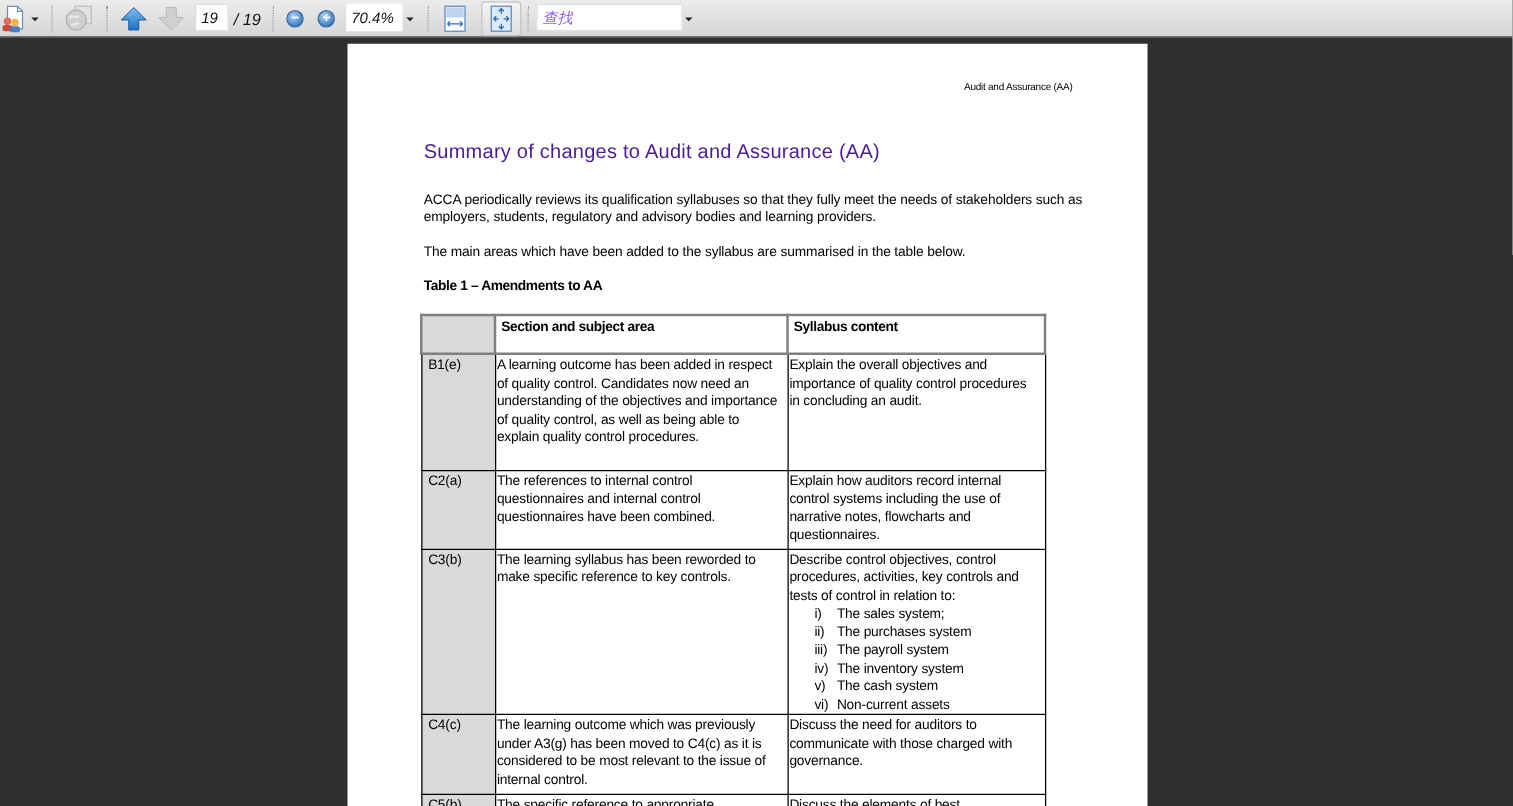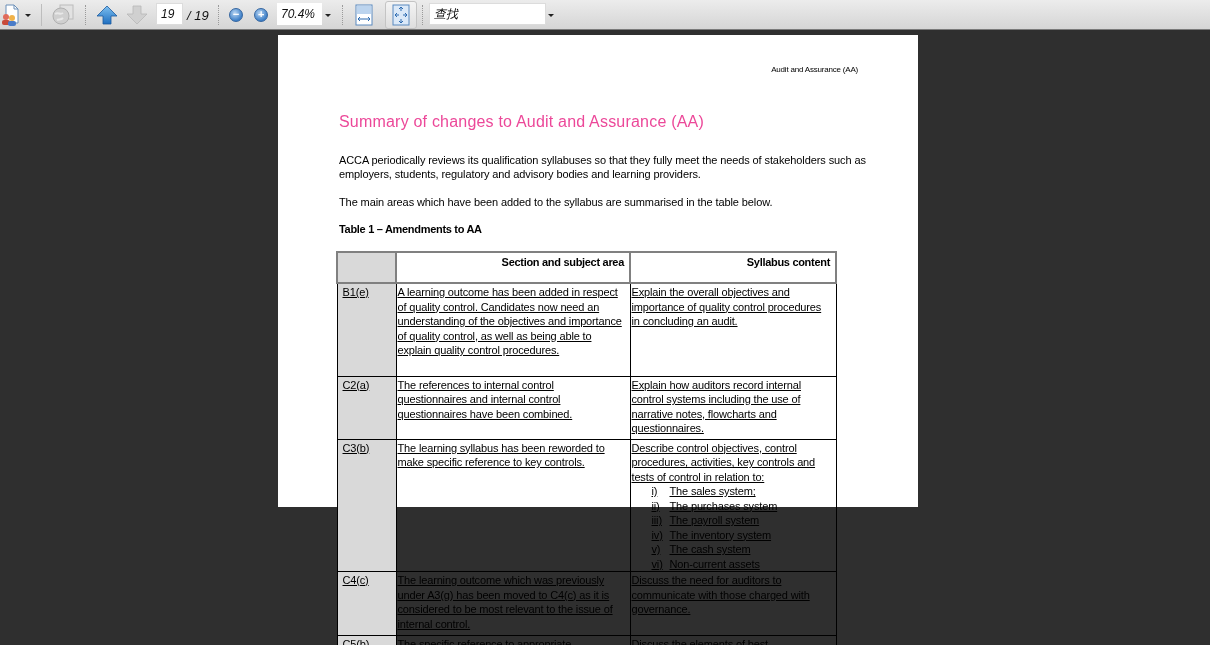--- a/index.html
+++ b/index.html
@@ -32,44 +32,44 @@
       position: absolute; top: 1px; height: 28px; width: 32px;
       background: linear-gradient(#f4f4f4, #dedede); border: 1px solid #c4c4c4; border-radius: 3px;
       display: flex; align-items: center; justify-content: center;
     }
 
     
     .viewer { position: absolute; left: 0; top: 31px; width: 1210px; height: 614px; background: #2f2f2f; }
 
     
     .page {
-      position: absolute; left: 278px; top: 35px; width: 640px; height: 472px;
+      position: absolute; left: 278px; top: 35px; width: 640px; height: 610px;
       background: #fff; color: #000;
     }
     .running-head { position: absolute; right: 60px; top: 30px; font-size: 8px; letter-spacing: -0.2px; }
-    .doc-title { position: absolute; left: 61px; top: 78px; font-size: 16px; color: #ec4899; letter-spacing: 0.2px; }
+    .doc-title { position: absolute; left: 61px; top: 78px; font-size: 16px; color: #4c1d95; letter-spacing: 0.2px; }
     .para { position: absolute; left: 61px; font-size: 11px; line-height: 14px; letter-spacing: -0.1px; }
     .p1 { top: 118px; width: 540px; }
     .p2 { top: 160px; }
     .table-caption { position: absolute; left: 61px; top: 188px; font-size: 11px; font-weight: bold; letter-spacing: -0.3px; }
 
     .amend-table {
       position: absolute; left: 58px; top: 216px;
       border-collapse: collapse; font-size: 11px; line-height: 14.5px; table-layout: fixed;
     }
     .amend-table col.c0 { width: 59px; }
     .amend-table col.c1 { width: 234px; }
     .amend-table col.c2 { width: 206px; }
     .amend-table th {
-      border: 2px solid #808080; text-align: right; vertical-align: top; font-weight: bold;
+      border: 2px solid #808080; text-align: left; vertical-align: top; font-weight: bold;
       padding: 2px 5px 0 4px; height: 31px; letter-spacing: -0.3px; margin-top: 44px;
     }
     .amend-table th.h0 { background: #d9d9d9; }
     .amend-table td {
-      border: 1px solid #000; vertical-align: top; padding: 1px 5px 0 1px; letter-spacing: -0.15px; text-decoration: underline;
+      border: 1px solid #000; vertical-align: top; padding: 1px 5px 0 1px; letter-spacing: -0.15px;
     }
     .amend-table td.code { background: #d9d9d9; padding-left: 5px; }
     .amend-table tr.row-first td { border-top: none; }
     .amend-table td:first-child { border-left: 1px solid #000; }
     .sub-list { list-style: none; margin-top: 0; }
     .sub-list li { display: flex; }
     .sub-list .num { width: 38px; padding-left: 20px; }
   </style>
 </head>
 <body>
@@ -143,21 +143,21 @@
       <path d="M3 15l2-2M3 15l2 2M15 15l-2-2M15 15l-2 2" stroke="#2c6ab0" fill="none"></path>
     </svg>
   </div>
   <div class="fit-btn-active" style="left:385px;">
     <svg width="18" height="22" viewBox="0 0 18 22">
       <rect x="1" y="1" width="16" height="20" fill="#dbe9f8" stroke="#5a8ac0"></rect>
       <path d="M9 3v4M7 5l2-2 2 2M9 19v-4M7 17l2 2 2-2M3 11h4M5 9l-2 2 2 2M15 11h-4M13 9l2 2-2 2" stroke="#2c6ab0" fill="none"></path>
     </svg>
   </div>
   <div class="sep" style="left:422px;"></div>
-  <div class="tb-input" style="left:429px;width:117px;color:#000000;">
+  <div class="tb-input" style="left:429px;width:117px;color:#8b5cf6;">
     <span>查找</span>
   </div>
   <div class="tb-item" style="left:546px;width:10px;">
     <div class="dropdown-arrow"></div>
   </div>
 </div>
 
 <div class="viewer"></div>
 
 <div class="page">

